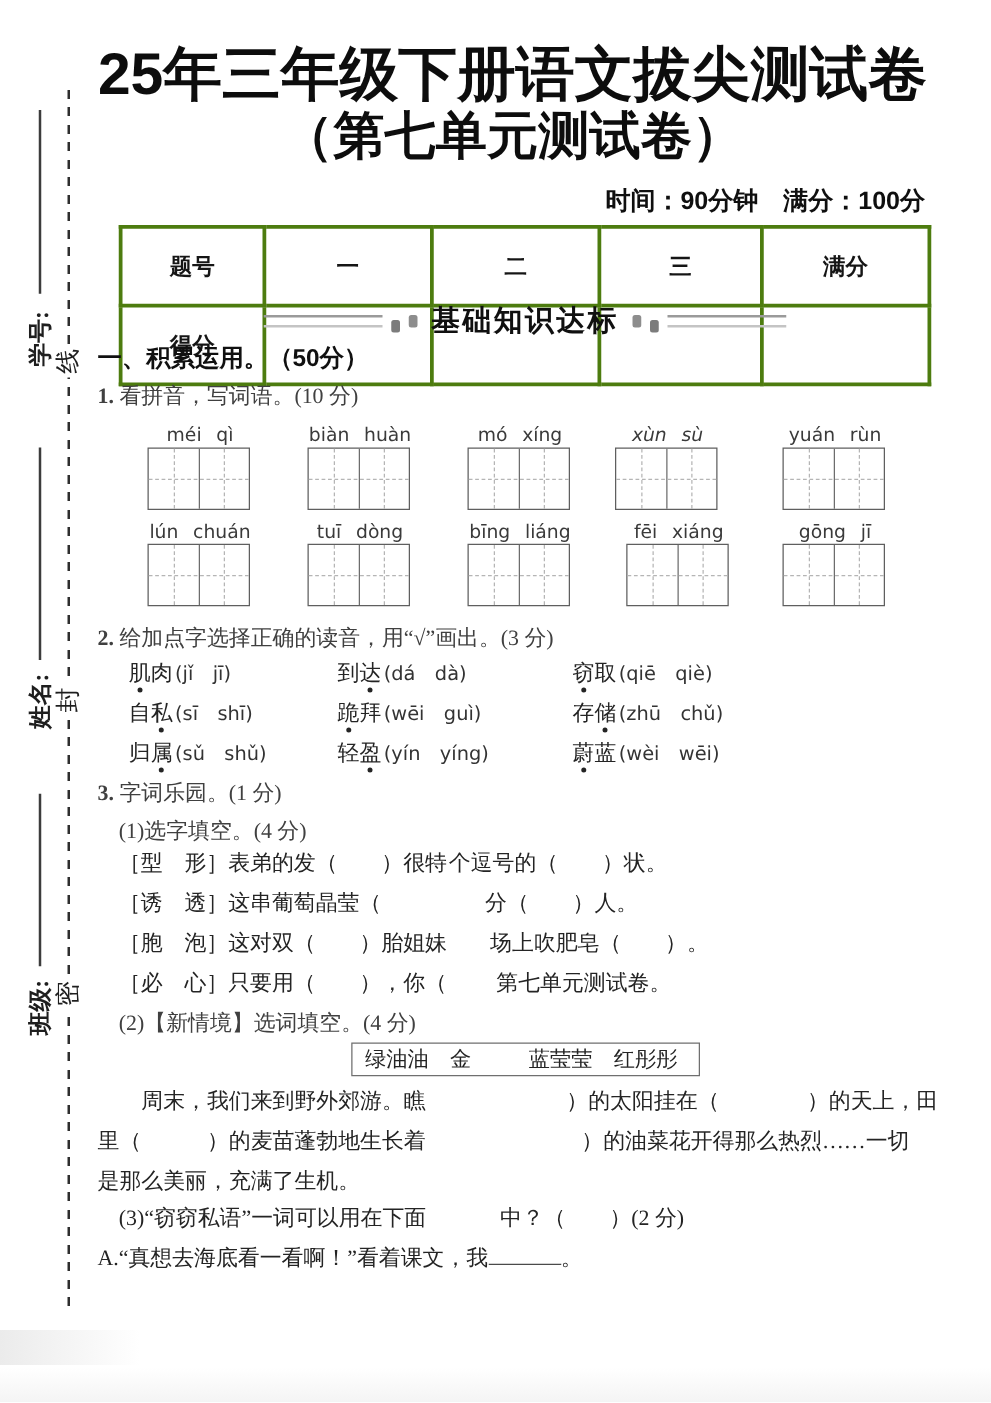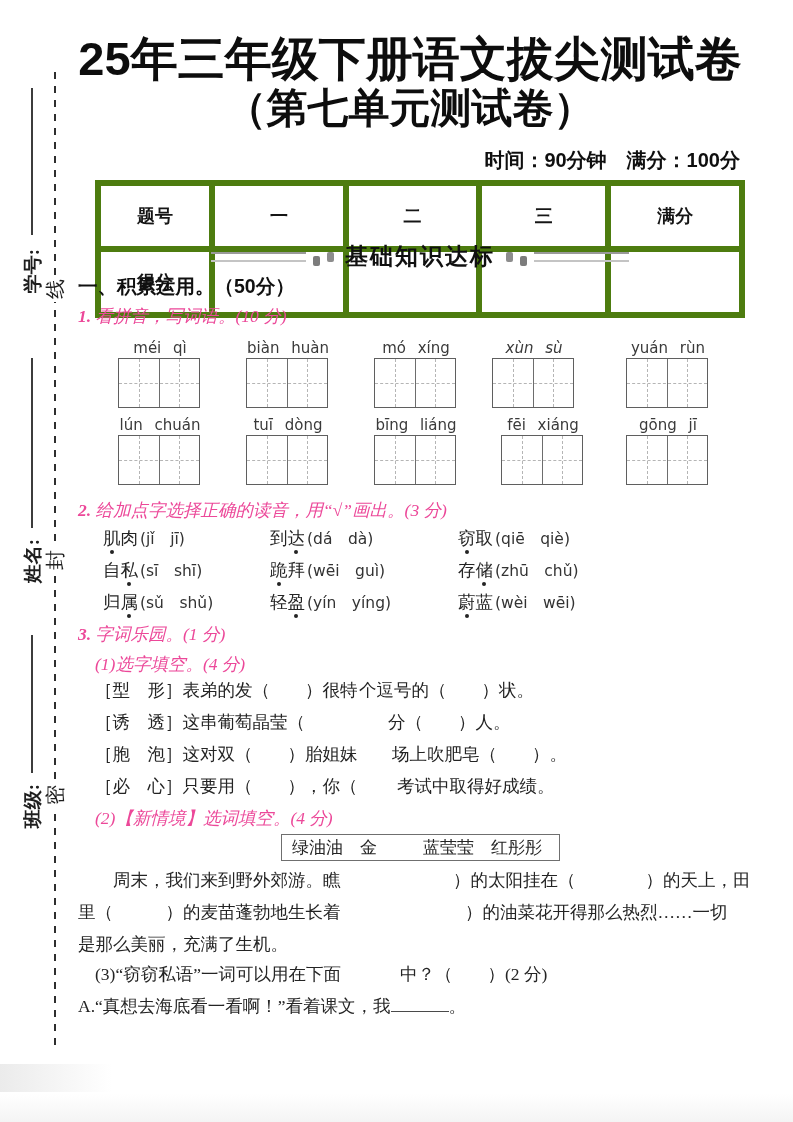--- a/index.html
+++ b/index.html
@@ -20,37 +20,37 @@
   .title-wrap{position:absolute;left:60px;top:0;width:700px;text-align:center;color:#0d0d0d;
     font-family:"Liberation Sans",sans-serif;font-weight:900;}
   .title1{position:absolute;left:0;top:33px;width:700px;font-size:47px;line-height:52px;letter-spacing:0px;}
   .title2{position:absolute;left:0;top:85px;width:700px;font-size:41px;line-height:46px;}
   .meta{position:absolute;right:53px;top:147px;font-size:20px;font-weight:700;
     font-family:"Liberation Sans",sans-serif;color:#0f0f0f;}
 
   
   table.score{position:absolute;left:95px;top:180px;width:650px;border-collapse:collapse;
     font-family:"Liberation Sans",sans-serif;}
-  table.score td{border:6px solid #4d7c0f;height:28px;text-align:center;
+  table.score td{border:3px solid #4d7c0f;height:28px;text-align:center;
     font-size:18px;font-weight:700;color:#151515;padding:16px;}
   table.score{border:2px solid #2b2b2b;}
 
   
   .banner{position:absolute;left:95px;top:241px;width:650px;display:flex;align-items:center;
     justify-content:center;gap:7px;}
   .bline{width:95px;height:6px;border-top:2px solid #9a9a9a;border-bottom:2px solid #c4c4c4;}
   .bsq{display:inline-block;width:7px;height:10px;background:#8d8d8d;border-radius:2px;}
   .bsq.lo{transform:translateY(4px);background:#7c7c7c;}
   .banner-text{font-family:"Liberation Sans",sans-serif;font-size:23px;font-weight:800;
     color:#101010;letter-spacing:2px;padding:0 4px;}
 
   
   .part-head{position:absolute;left:78px;top:273px;font-family:"Liberation Sans",sans-serif;
     font-size:19.5px;font-weight:800;color:#101010;}
-  .stem{position:absolute;font-size:17.5px;color:#ec4899;white-space:nowrap;font-style:italic;}
+  .stem{position:absolute;font-size:17.5px;color:#404040;white-space:nowrap;}
   .stem b{font-weight:700;}
 
   
   .gu{position:absolute;width:84px;margin-left:14px;}
   .pl{width:84px;text-align:center;font-family:"DejaVu Sans",sans-serif;font-size:15px;
     color:#3a3a3a;white-space:nowrap;word-spacing:7px;height:16px;line-height:16px;}
   .gbox{position:relative;margin-top:2px;width:82px;height:50px;border:1.5px solid #5f5f5f;
     box-sizing:border-box;background:#fff;}
   .gmid{position:absolute;left:50%;top:0;height:100%;border-left:1px solid #6d6d6d;}
   .gdh{position:absolute;left:0;top:50%;width:100%;border-top:1px dashed #b5b5b5;}
@@ -263,21 +263,21 @@
   <div class="q3line" style="top:678px;">
     <span>［型　形］表弟的发（　　）很特</span>
     <span class="tail" style="left:264px;">个逗号的（　　）状。</span>
   </div>
   <div class="q3line" style="top:742px;">
     <span>［胞　泡］这对双（　　）胎姐妹</span>
     <span class="tail" style="left:297px;">场上吹肥皂（　　）。</span>
   </div>
   <div class="q3line" style="top:774px;">
     <span>［必　心］只要用（　　），你（</span>
-    <span class="tail" style="left:302px;">考试中取得好成绩。</span>
+    <span class="tail" style="left:302px;">第七单元测试卷。</span>
   </div>
 
   <div class="stem" style="left:95px;top:806px;">(2)【新情境】选词填空。(4 分)</div>
 
   <div class="word-box">
     <span class="wl">绿油油　金</span>
     <span class="wr">蓝莹莹　红彤彤</span>
   </div>
 
   <div class="ptxt" style="left:453px;top:868px;">）的太阳挂在（　　　　）的天上，田</div>

